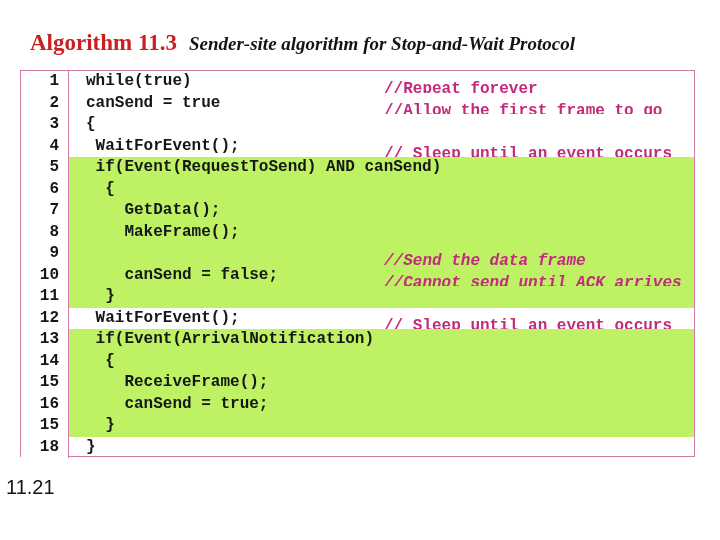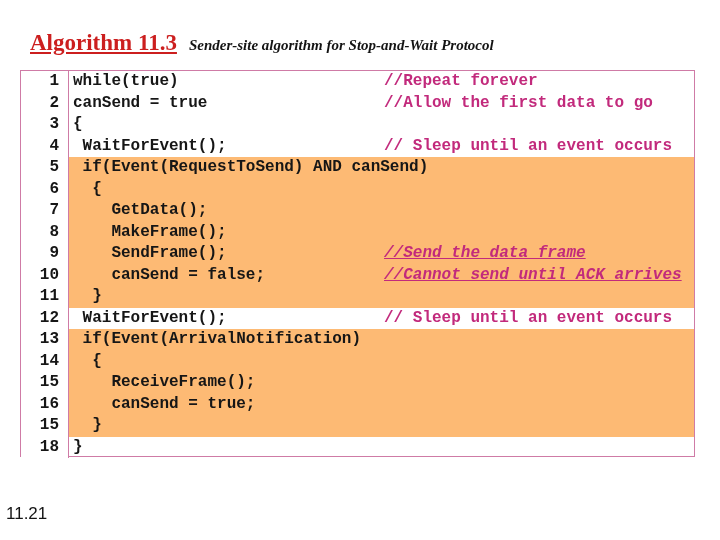--- a/index.html
+++ b/index.html
@@ -19,27 +19,26 @@
     display: flex;
     align-items: baseline;
     gap: 12px;
     white-space: nowrap;
   }
   .algo-number {
     font-family: "Liberation Serif", serif;
     font-weight: bold;
     font-size: 23px;
     color: #cc1f1f;
-    text-decoration: underline;
   }
   .algo-subtitle {
     font-family: "Liberation Serif", serif;
     font-weight: bold;
     font-style: italic;
-    font-size: 15px;
+    font-size: 19px;
     color: #141414;
   }
 
   
   .code-box {
     position: absolute;
     left: 20px; top: 70px;
     width: 675px; height: 387px;
     border: 1.5px solid #cf7ba6;
     background: #ffffff;
@@ -58,58 +57,58 @@
     flex: 0 0 47px;
     text-align: right;
     padding-right: 9px;
     background: #ffffff;
     white-space: pre;
   }
   .code-row .code-cell {
     flex: 1;
     border-left: 1.5px solid #cf7ba6;
     position: relative;
-    padding-left: 4px;
+    padding-left: 17px;
     white-space: pre;
     overflow: hidden;
   }
-  .code-row.shaded .code-cell { background: #fdba74; }
+  .code-row.shaded .code-cell { background: #bef264; }
   .code-row .comment {
     position: absolute;
-    left: 315px; top: 0;
+    left: 315px; top: 8px;
     color: #c22a7c;
     white-space: pre;
   }
   .code-row .comment.italic { font-style: italic; text-decoration: underline; }
 
   
   .page-number {
     position: absolute;
-    left: 6px; top: 504px;
+    left: 6px; top: 476px;
     font-family: "Liberation Sans", sans-serif;
-    font-size: 17px;
+    font-size: 20px;
     color: #141414;
   }
 </style>
 </head>
 <body>
 
 <div class="header">
   <span class="algo-number">Algorithm 11.3</span>
   <span class="algo-subtitle">Sender-site algorithm for Stop-and-Wait Protocol</span>
 </div>
 
 <div class="code-box">
     <div class="code-row">
     <span class="num">1</span>
     <span class="code-cell"><span>while(true)</span><span class="comment">//Repeat forever</span></span>
   </div>
     <div class="code-row">
     <span class="num">2</span>
-    <span class="code-cell"><span>canSend = true</span><span class="comment">//Allow the first data to go</span></span>
+    <span class="code-cell"><span>canSend = true</span><span class="comment">//Allow the first frame to go</span></span>
   </div>
     <div class="code-row">
     <span class="num">3</span>
     <span class="code-cell"><span>{</span><span class="comment"></span></span>
   </div>
     <div class="code-row">
     <span class="num">4</span>
     <span class="code-cell"><span> WaitForEvent();</span><span class="comment">// Sleep until an event occurs</span></span>
   </div>
     <div class="code-row shaded">
@@ -123,21 +122,21 @@
     <div class="code-row shaded">
     <span class="num">7</span>
     <span class="code-cell"><span>    GetData();</span><span class="comment"></span></span>
   </div>
     <div class="code-row shaded">
     <span class="num">8</span>
     <span class="code-cell"><span>    MakeFrame();</span><span class="comment"></span></span>
   </div>
     <div class="code-row shaded">
     <span class="num">9</span>
-    <span class="code-cell"><span>    SendFrame();</span><span class="comment italic">//Send the data frame</span></span>
+    <span class="code-cell"><span class="comment italic">//Send the data frame</span></span>
   </div>
     <div class="code-row shaded">
     <span class="num">10</span>
     <span class="code-cell"><span>    canSend = false;</span><span class="comment italic">//Cannot send until ACK arrives</span></span>
   </div>
     <div class="code-row shaded">
     <span class="num">11</span>
     <span class="code-cell"><span>  }</span><span class="comment"></span></span>
   </div>
     <div class="code-row">

